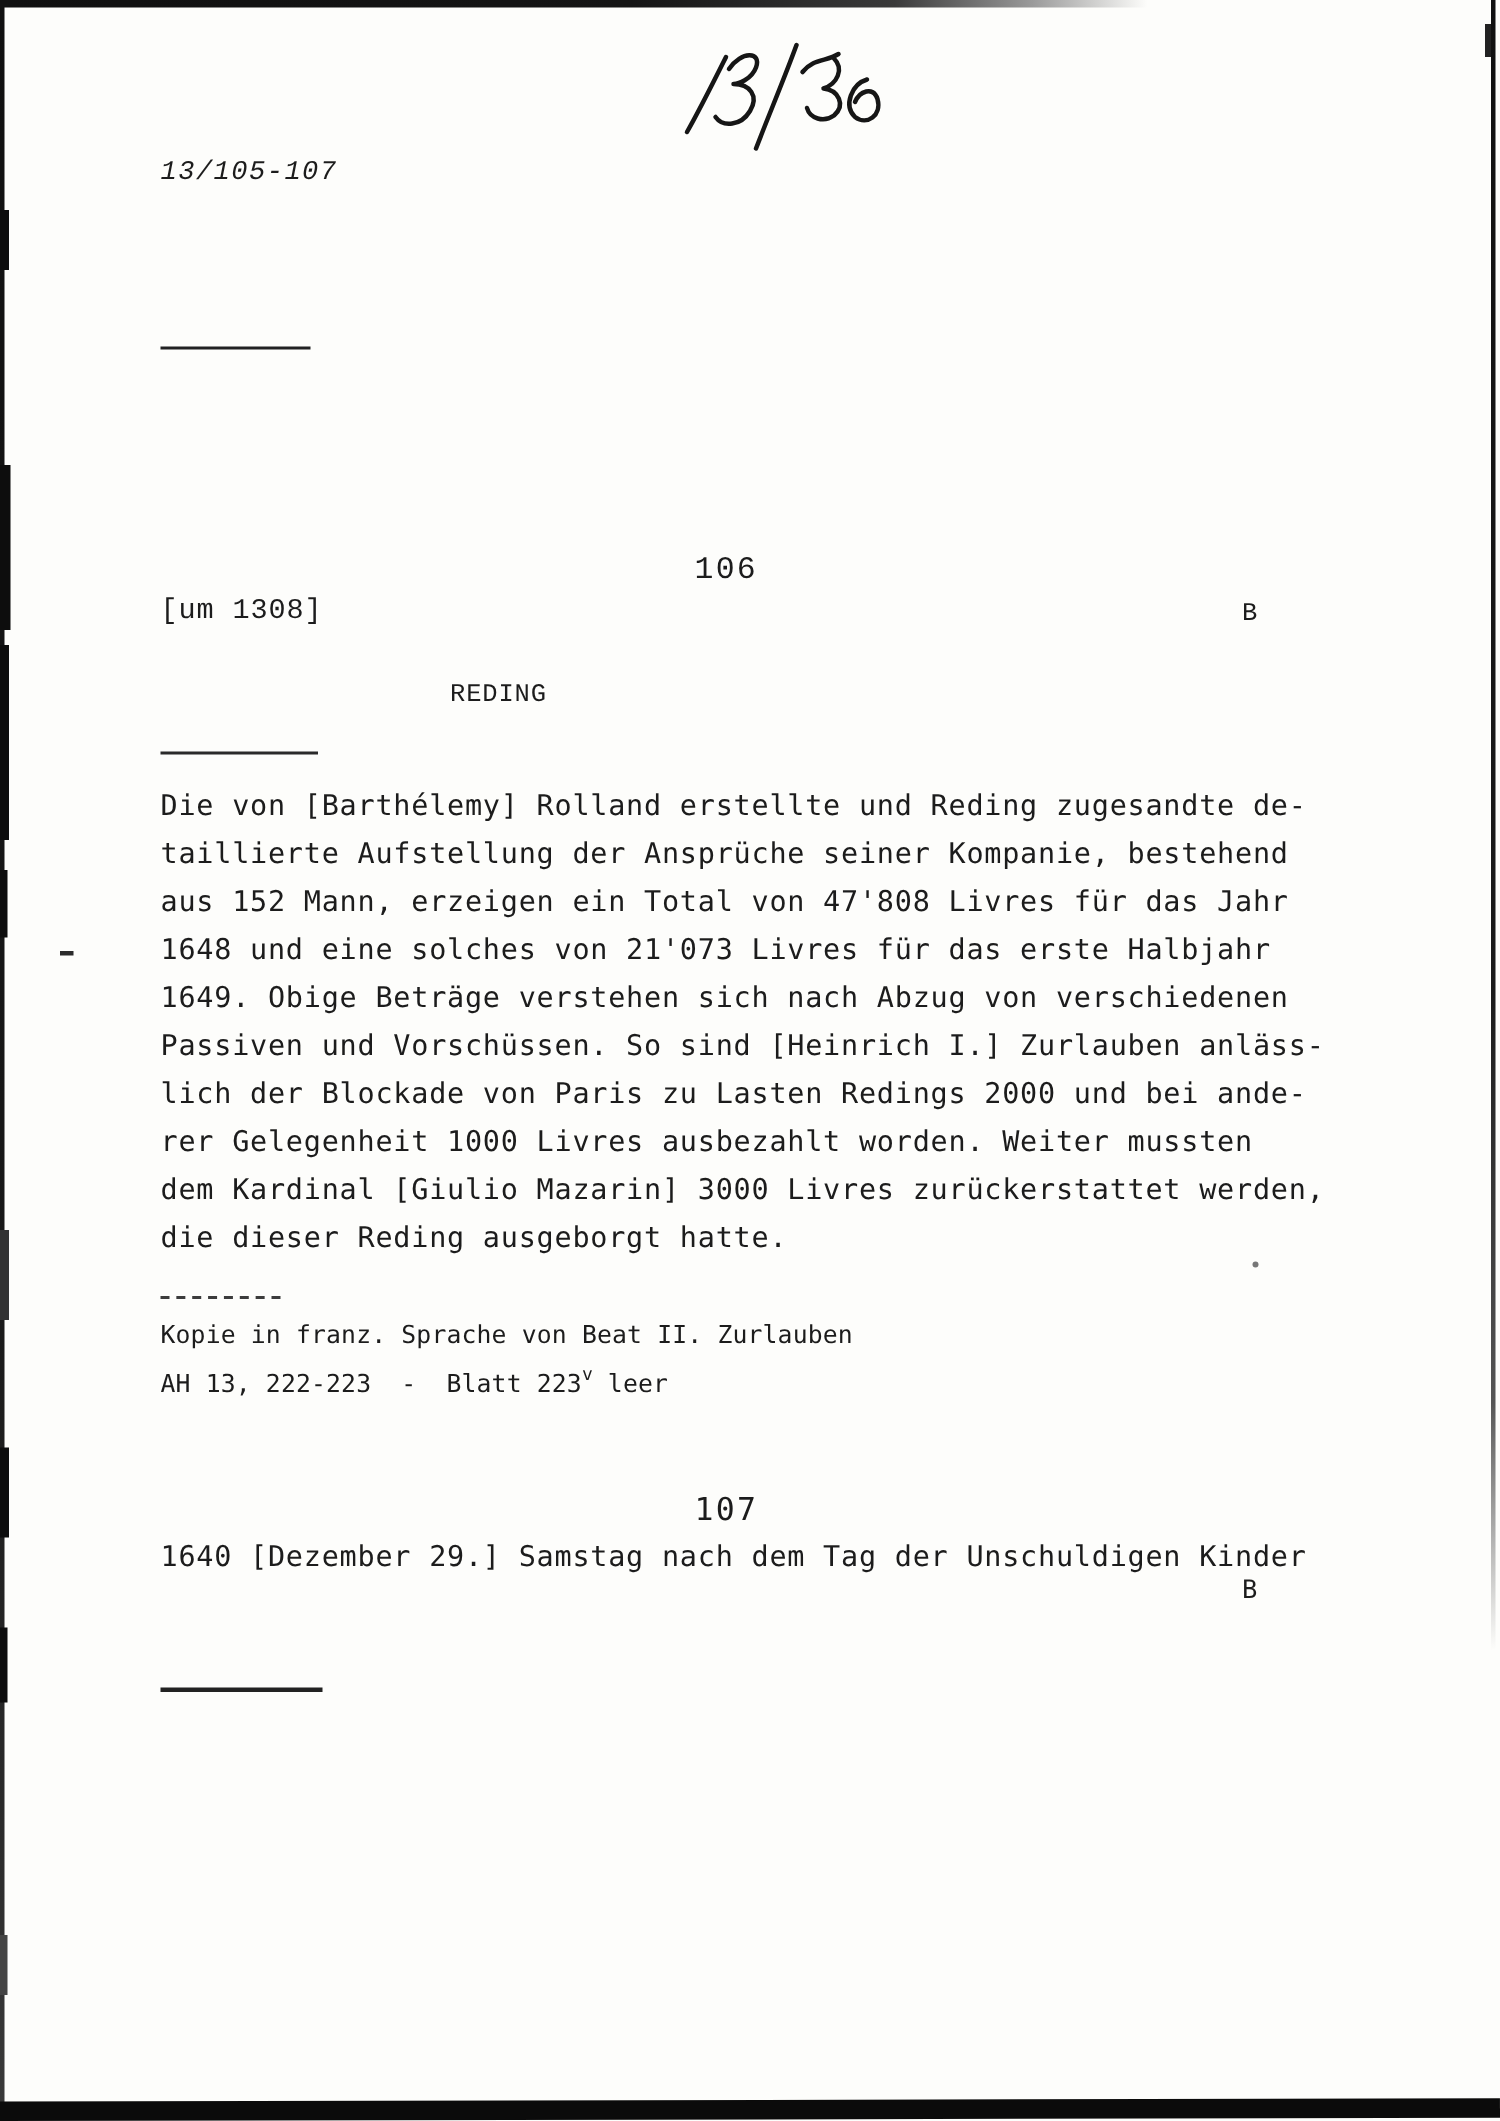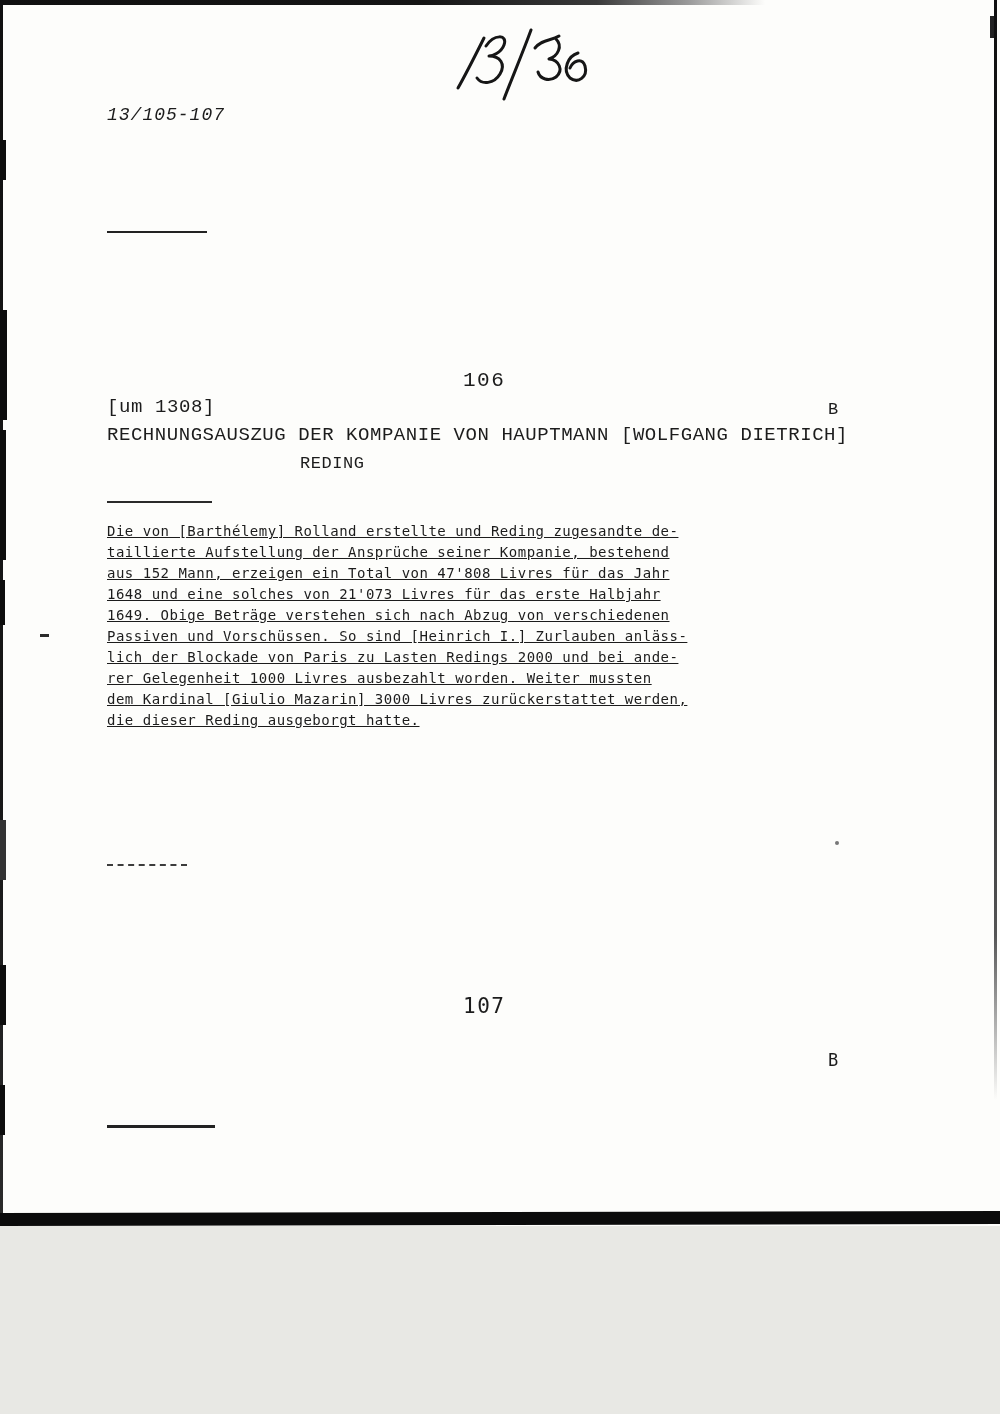--- a/index.html
+++ b/index.html
@@ -1,18 +1,18 @@
 <!DOCTYPE html>
 <html><head>
 <meta charset="utf-8">
 <style>
   html,body{margin:0;padding:0;background:#e8e8e4;}
   .page{
     position:relative;
-    width:1000px;height:1226px;
+    width:1000px;height:1414px;
     margin:0 auto;
     background:#fdfdfb;
     overflow:hidden;
     color:#1c1c1c;
   }
   .courier{font-family:"Liberation Mono",monospace;}
   .gothic{font-family:"DejaVu Sans Mono",monospace;}
   .abs{position:absolute;white-space:pre;}
 
   .header-ref{left:107px;top:104px;font-style:italic;font-size:18px;letter-spacing:1px;line-height:22px;}
@@ -30,21 +30,21 @@
   sup.fn{font-size:13px;vertical-align:9px;letter-spacing:0;}
 
   .entry-number{font-size:21px;letter-spacing:1.5px;line-height:24px;}
   .num106{left:463px;top:369px;}
   .num107{left:463px;top:994px;}
 
   .e106-date{left:107px;top:395px;font-size:19px;letter-spacing:0.6px;line-height:24px;}
   .e106-letter{left:828px;top:399px;font-size:17px;letter-spacing:0.5px;line-height:22px;}
   .e106-title1{left:107px;top:423px;font-size:19px;letter-spacing:0.55px;line-height:24px;}
   .e106-title2{left:300px;top:452px;font-size:17px;letter-spacing:0.55px;line-height:24px;}
-  .e106-body{left:107px;top:521px;font-size:14px;letter-spacing:0.5px;line-height:21px;text-decoration:underline;}
+  .e106-body{left:107px;top:521px;font-size:19px;letter-spacing:0.5px;line-height:32px;}
 
   .e107-date{left:107px;top:1026px;font-size:19px;letter-spacing:0.5px;line-height:24px;}
   .e107-letter{left:828px;top:1049px;font-size:17px;letter-spacing:0.5px;line-height:22px;}
   .e107-title{left:107px;top:1064px;font-size:19px;letter-spacing:0.5px;line-height:24px;}
   .e107-body{left:107px;top:1139px;font-size:19px;letter-spacing:0.5px;line-height:34px;}
 
   
   .scan-top{position:absolute;left:0;top:0;width:765px;height:5px;
     background:linear-gradient(to right,#101010 0%,#151515 55%,#3a3a3a 78%,#9a9a9a 90%,rgba(160,160,160,0) 100%);}
   .scan-left{position:absolute;left:0;top:0;width:3px;height:1414px;
@@ -102,38 +102,40 @@
 
   <div class="abs courier header-ref">13/105-107</div>
 
 
   <hr class="rule rule1">
 
 
   <div class="abs courier entry-number num106">106</div>
   <div class="abs courier e106-date">[um 1308]</div>
   <div class="abs courier e106-letter">B</div>
-  <div class="abs courier e106-title1">RECHNUNGSAUSZUG DER KOMPANIE VON HAUPTMANN [WOLFGANG DIETRICH]</div>
   <div class="abs courier e106-title2">REDING</div>
 
   <hr class="rule rule2">
 
   <div class="abs gothic e106-body">Die von [Barthélemy] Rolland erstellte und Reding zugesandte de-
 taillierte Aufstellung der Ansprüche seiner Kompanie, bestehend
 aus 152 Mann, erzeigen ein Total von 47'808 Livres für das Jahr
 1648 und eine solches von 21'073 Livres für das erste Halbjahr
 1649. Obige Beträge verstehen sich nach Abzug von verschiedenen
 Passiven und Vorschüssen. So sind [Heinrich I.] Zurlauben anläss-
 lich der Blockade von Paris zu Lasten Redings 2000 und bei ande-
 rer Gelegenheit 1000 Livres ausbezahlt worden. Weiter mussten
 dem Kardinal [Giulio Mazarin] 3000 Livres zurückerstattet werden,
 die dieser Reding ausgeborgt hatte.</div>
 
   <hr class="rule rule3">
 
+  <div class="abs gothic note2"><span>Kopie in franz. Sprache von Beat II. Zurlauben</span>
+<span>AH 13, 222-223  -  Blatt 223</span><sup class="folio">v</sup><span> leer</span></div>
 
   <div class="abs gothic entry-number num107">107</div>
+  <div class="abs gothic e107-date">1640 [Dezember 29.] Samstag nach dem Tag der Unschuldigen Kinder</div>
   <div class="abs gothic e107-letter">B</div>
 
   <hr class="rule rule4">
 
 
 </div>
 
 </body></html>

